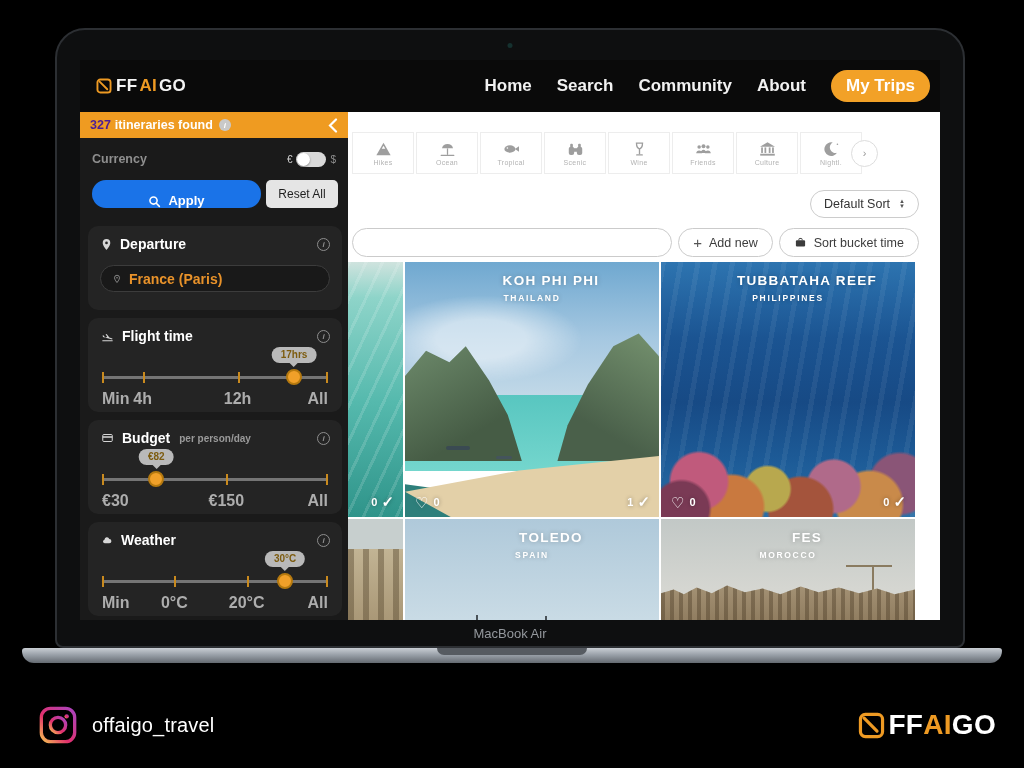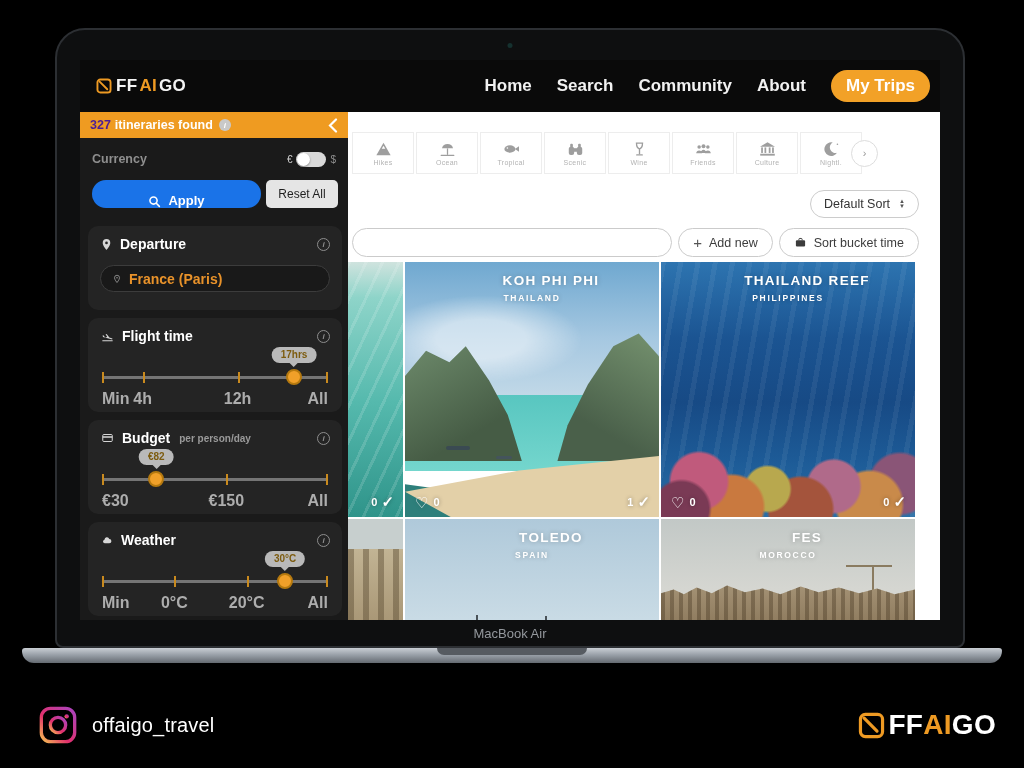--- a/index.html
+++ b/index.html
@@ -466,21 +466,21 @@
                 <span class="c-checks">
                   <span>1</span>
                   <span class="chk">✓</span>
                 </span>
               </div>
             </div>
 
             <div class="dest-card c-main">
               <div class="img img-tub"></div>
               <div class="c-head">
-                <div class="c-title">THAILAND REEF</div>
+                <div class="c-title">TUBBATAHA REEF</div>
                 <div class="c-sub">PHILIPPINES</div>
               </div>
               <div class="c-foot">
                 <span class="c-likes">
                   <span class="heart">♡</span>
                   <span>0</span>
                 </span>
                 <span class="c-checks">
                   <span>0</span>
                   <span class="chk">✓</span>

